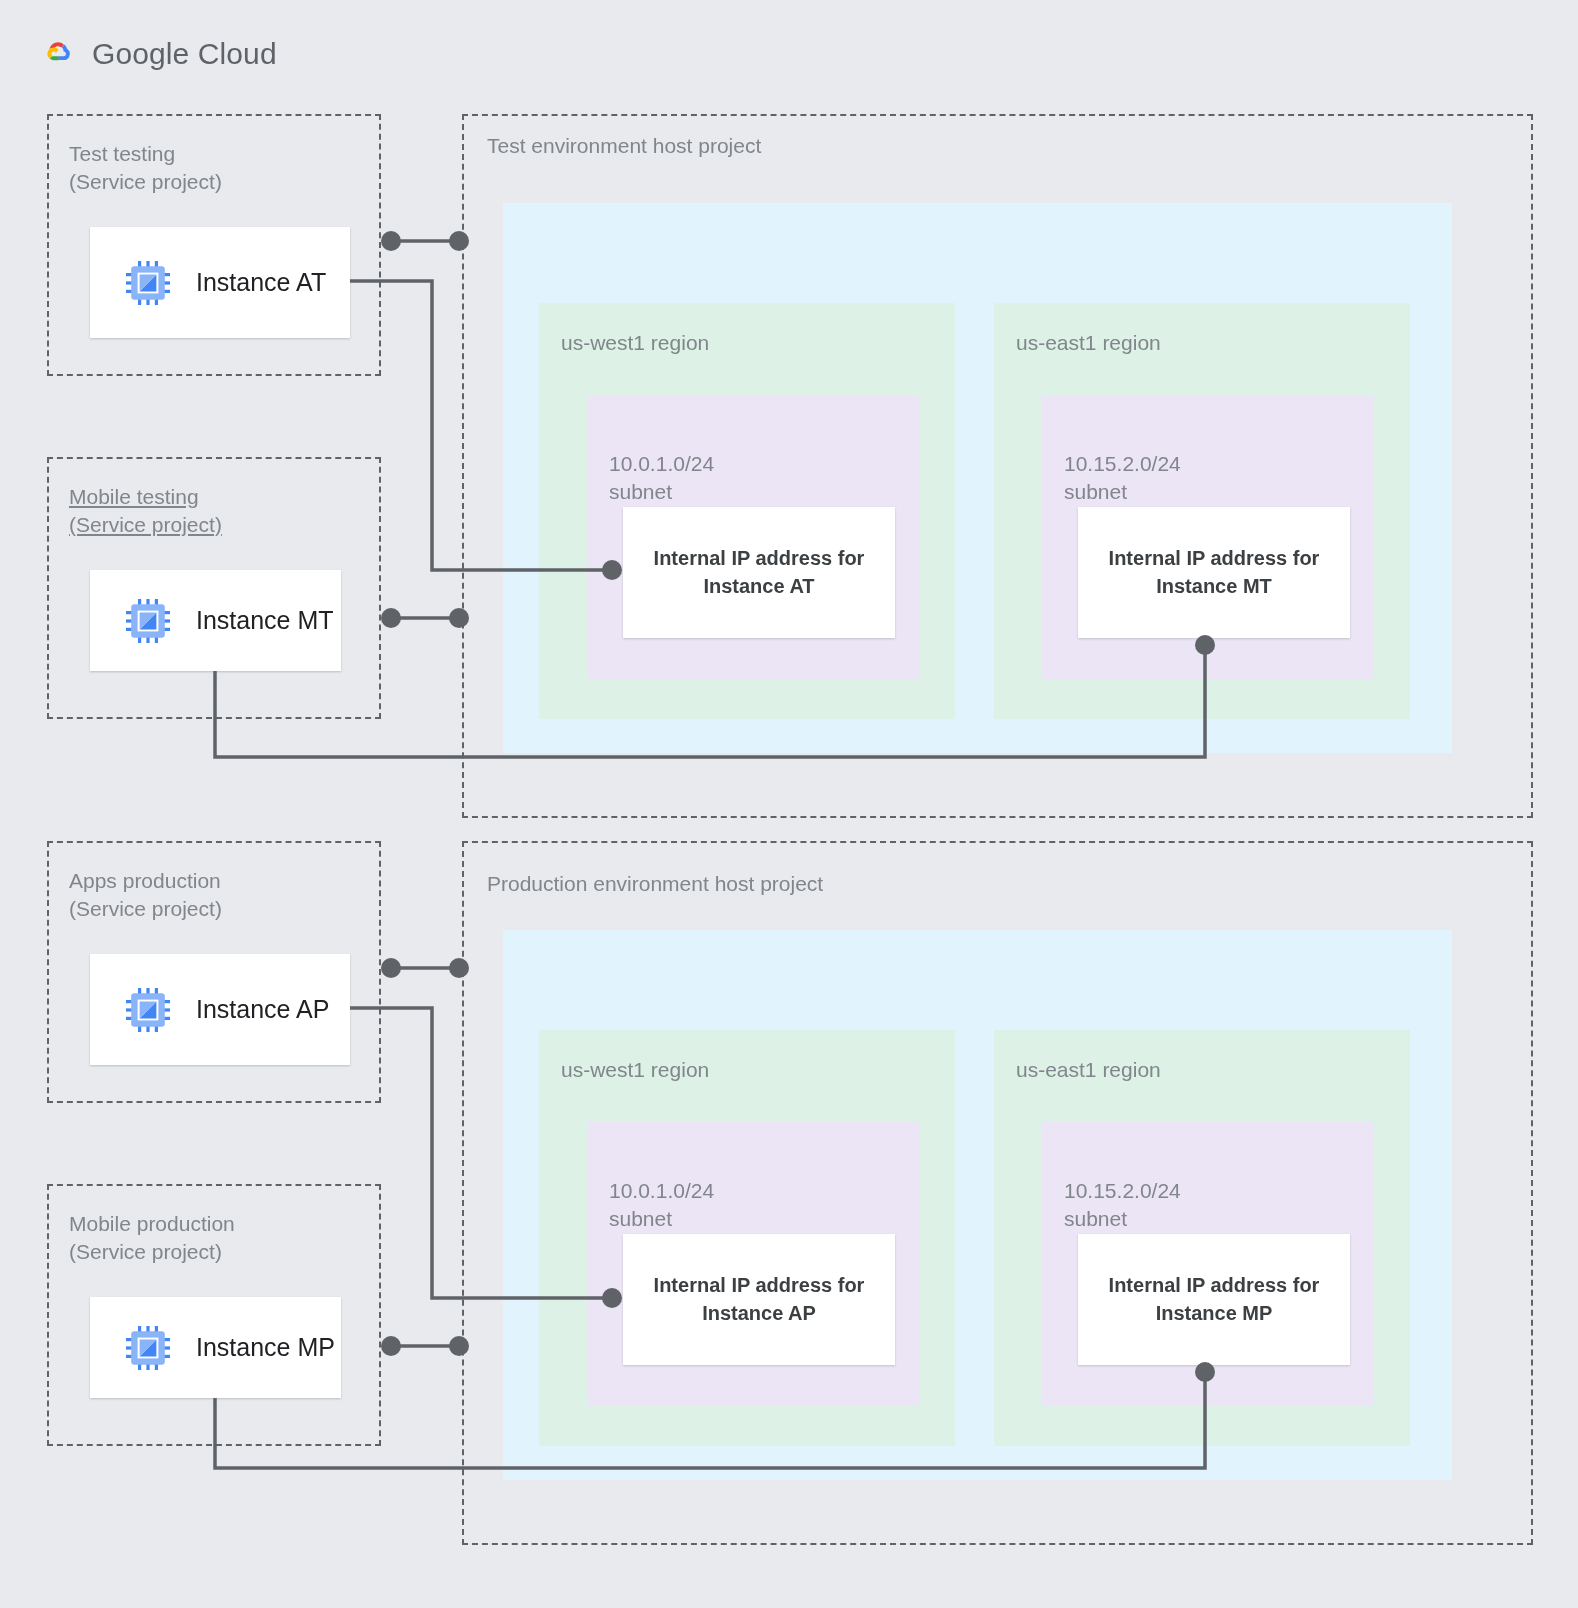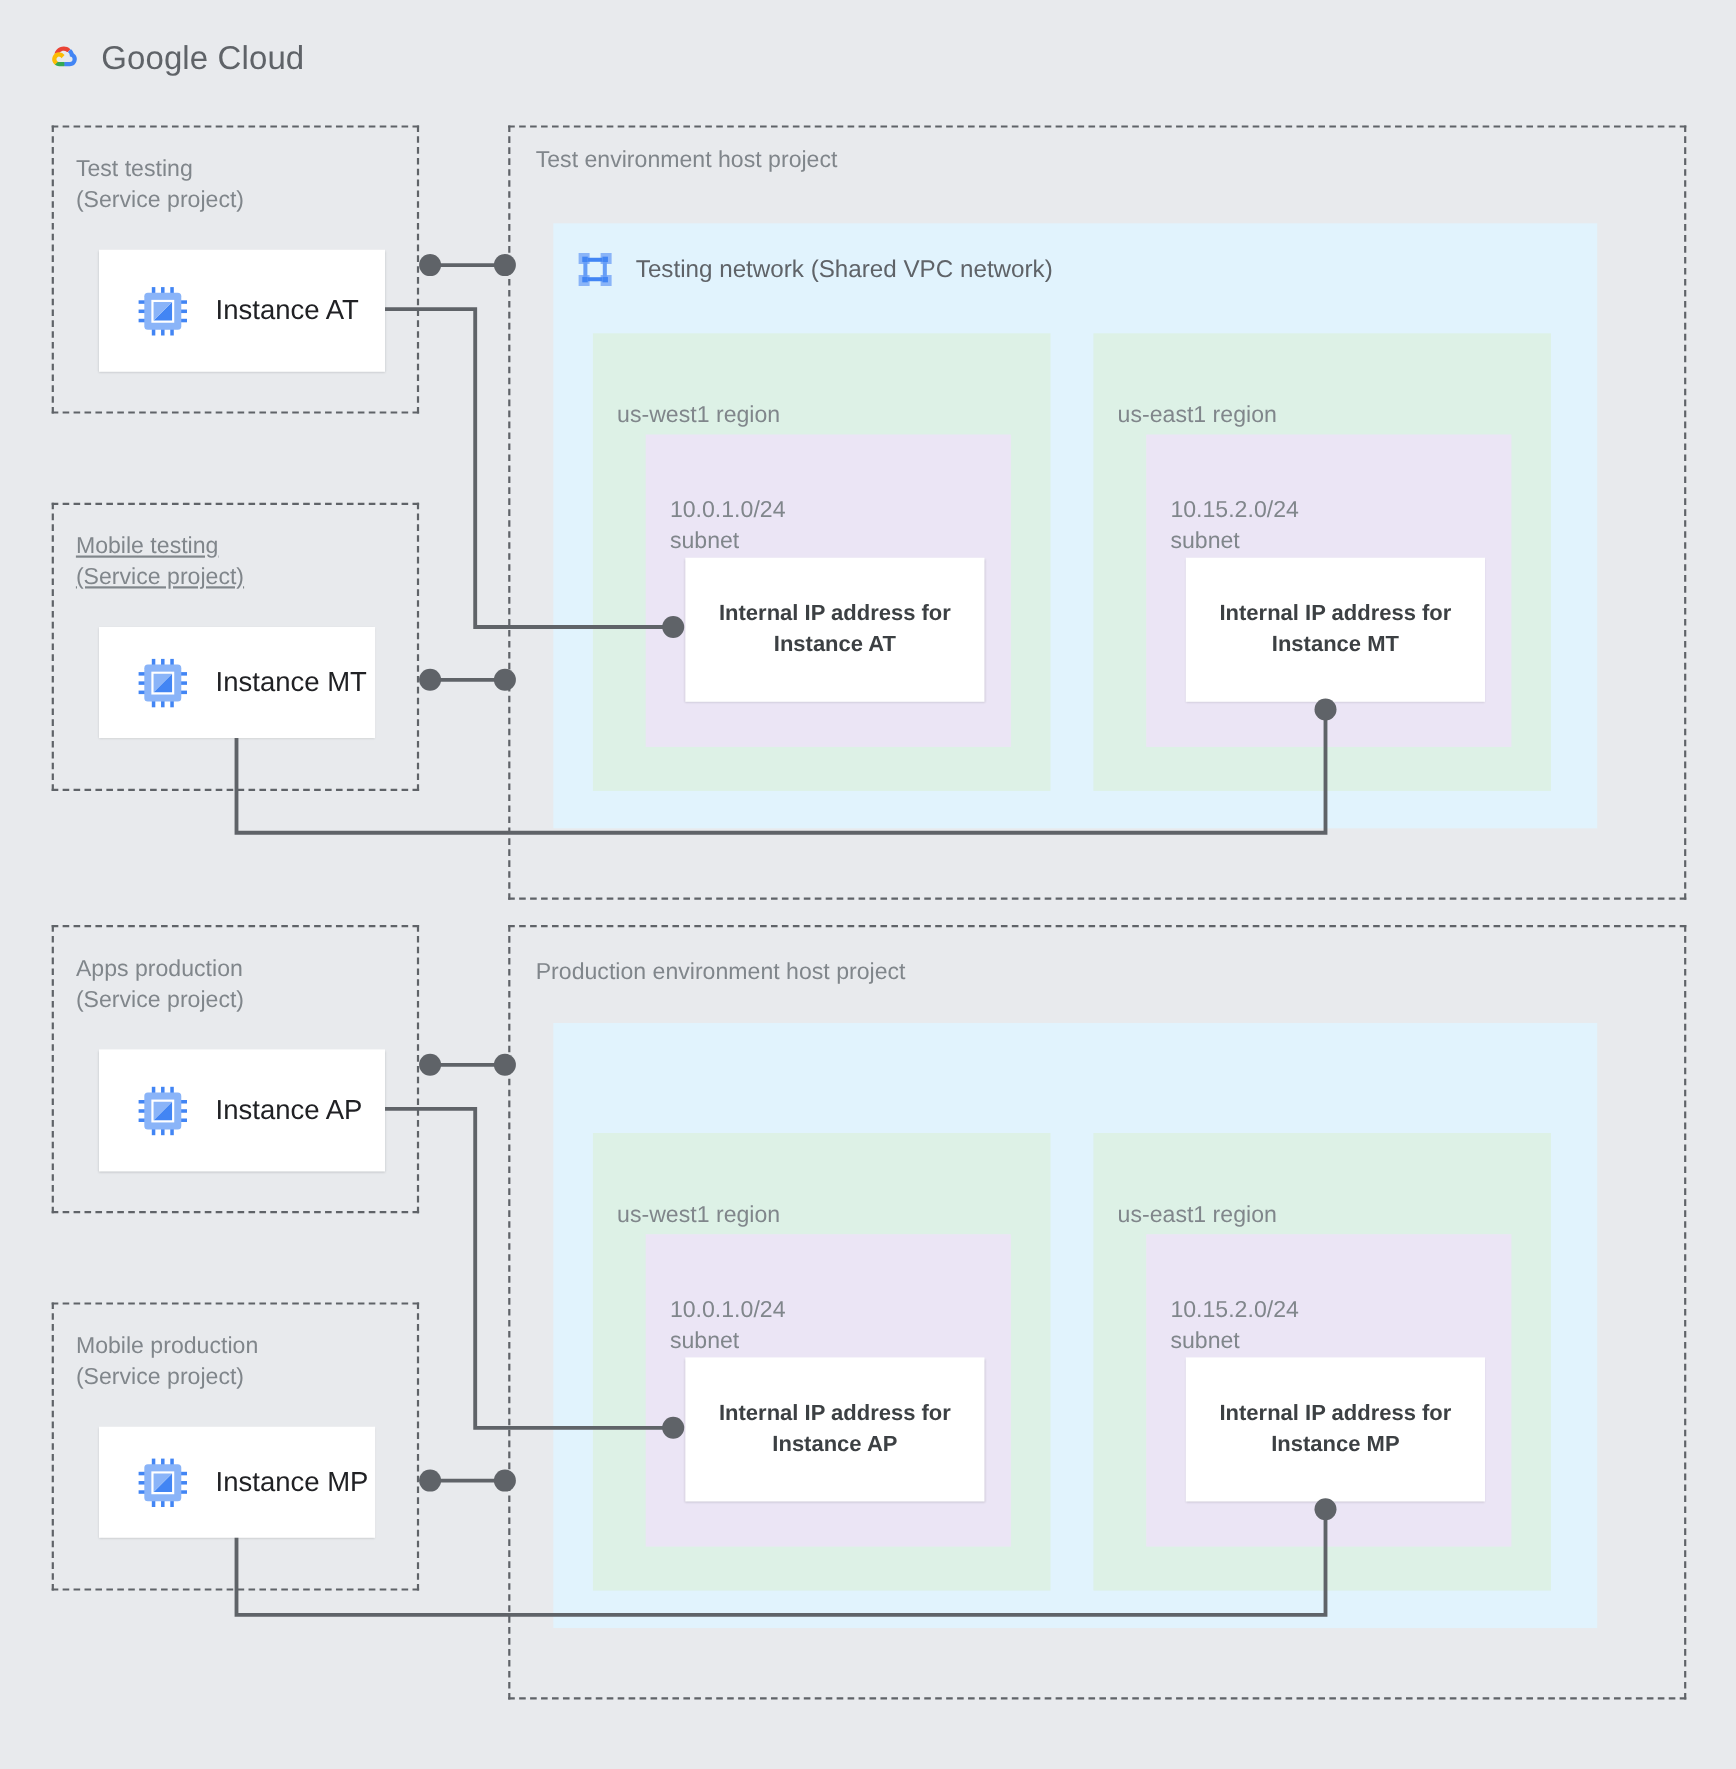--- a/index.html
+++ b/index.html
@@ -47,21 +47,21 @@
   .vpc-icon{width:40px;height:40px;flex:none;}
 
   
   .region{
     position:absolute;
     background:#ddf1e6;
     box-sizing:border-box;
   }
   .region-label{
     position:absolute;
-    font-size:21px;color:#80868b;white-space:nowrap;margin-top:35px;
+    font-size:21px;color:#80868b;white-space:nowrap;
   }
 
   
   .subnet{
     position:absolute;
     background:#ebe5f5;
     box-sizing:border-box;
   }
   .subnet-label{
     position:absolute;
@@ -166,37 +166,20 @@
       <path d="M7.8 16.2 L7.8 7.8 L16.2 7.8 Z" fill="#8ab4f8"></path>
     </svg>
     <span class="instance-label">Instance MT</span>
   </div>
 
   <div class="dashed" style="left:462px;top:114px;width:1071px;height:704px;">
     <div class="dashed-label" style="left:23px;top:16px;">Test environment host project</div>
   </div>
 
   <div class="vpc" style="left:503px;top:203px;width:949px;height:550px;">
-    <div class="vpc-head" style="left:18px;top:22px;">
-      <svg class="vpc-icon" viewBox="0 0 24 24">
-        <rect x="3" y="3" width="6" height="6" fill="#8ab4f8"></rect>
-        <rect x="15" y="3" width="6" height="6" fill="#8ab4f8"></rect>
-        <rect x="3" y="15" width="6" height="6" fill="#8ab4f8"></rect>
-        <rect x="15" y="15" width="6" height="6" fill="#8ab4f8"></rect>
-        <rect x="5" y="5" width="3" height="3" fill="#4285f4"></rect>
-        <rect x="16" y="5" width="3" height="3" fill="#4285f4"></rect>
-        <rect x="5" y="16" width="3" height="3" fill="#4285f4"></rect>
-        <rect x="16" y="16" width="3" height="3" fill="#4285f4"></rect>
-        <rect x="8" y="5.6" width="8" height="2.2" fill="#4285f4"></rect>
-        <rect x="8" y="16.2" width="8" height="2.2" fill="#4285f4"></rect>
-        <rect x="5.6" y="8" width="2.2" height="8" fill="#669df6"></rect>
-        <rect x="16.2" y="8" width="2.2" height="8" fill="#669df6"></rect>
-      </svg>
-      <span class="vpc-title">Testing network (Shared VPC network)</span>
-    </div>
 
     <div class="region" style="left:36px;top:100px;width:416px;height:416px;">
       <div class="region-label" style="left:22px;top:28px;">us-west1 region</div>
       <div class="subnet" style="left:48px;top:92px;width:332px;height:284px;">
         <div class="subnet-label" style="left:22px;top:26px;">10.0.1.0/24
 subnet</div>
         <div class="ipbox" style="left:36px;top:112px;width:272px;height:131px;">Internal IP address for
 Instance AT</div>
       </div>
     </div>

